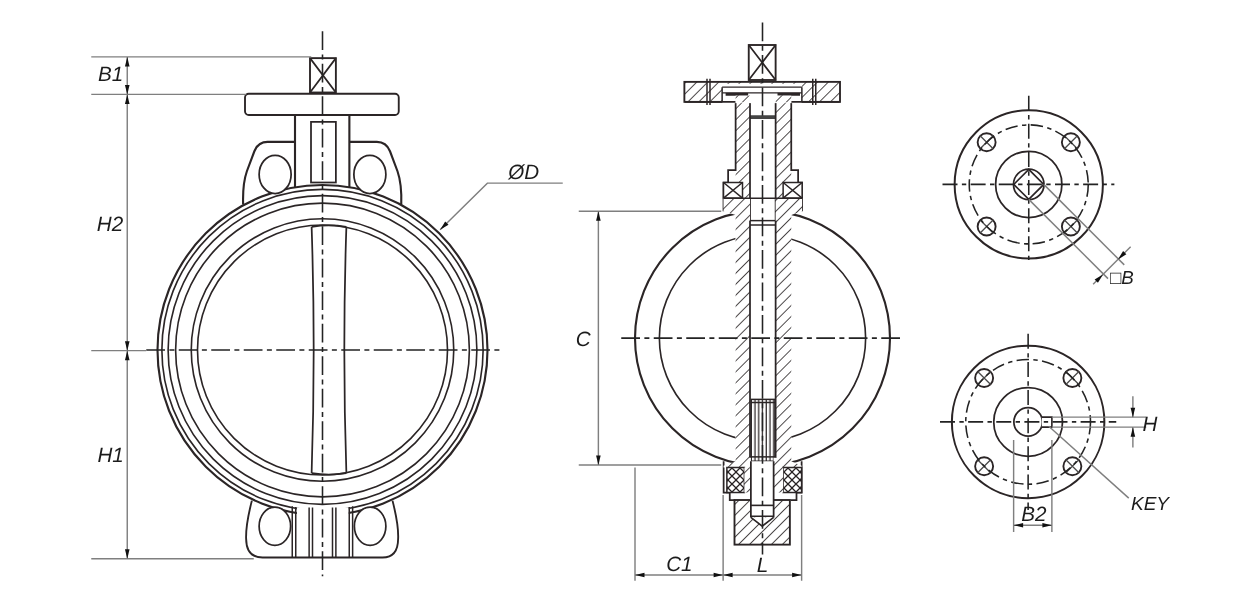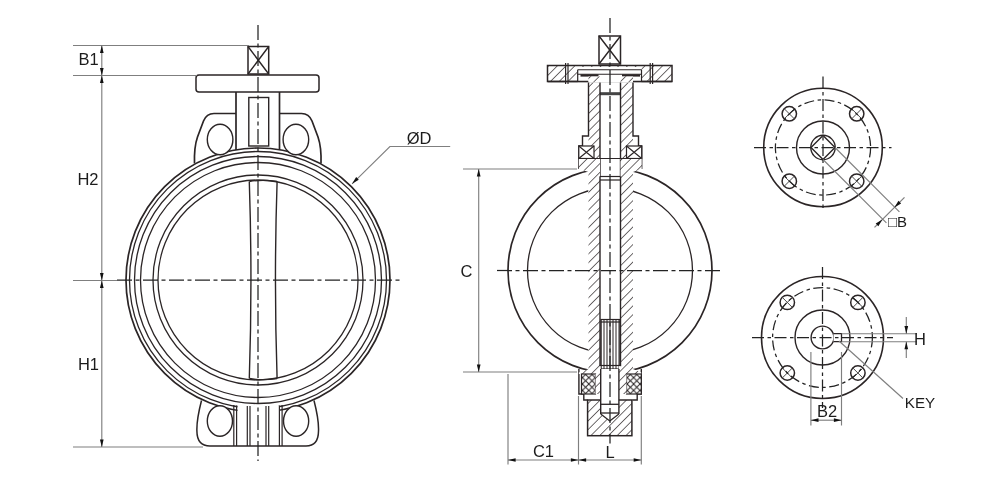--- a/index.html
+++ b/index.html
@@ -1,16 +1,16 @@
 <!DOCTYPE html>
 <html><head>
 <meta charset="utf-8">
 <style>
   html,body{margin:0;padding:0;background:#ffffff;}
-  .wrap{width:1000px;height:489px;position:relative;background:#ec4899;overflow:hidden;transform:translateZ(0);}
+  .wrap{width:1000px;height:489px;position:relative;background:#ec4899;overflow:hidden;transform:translateZ(0);font-style:italic;}
   text{font-family:"Liberation Sans",sans-serif;fill:#1c1c1c;filter:opacity(0.999);}
 </style>
 </head>
 <body>
 <div class="wrap">
 <svg width="1000" height="489" viewBox="0 0 1000 489">
 <defs>
   <polygon id="arr" points="0,0 -7.6,-1.85 -7.6,1.85" fill="#111"></polygon>
   <pattern id="h45" width="6.2" height="6.2" patternUnits="userSpaceOnUse" patternTransform="rotate(-45)">
     <rect width="6.2" height="6.2" fill="white"></rect>

